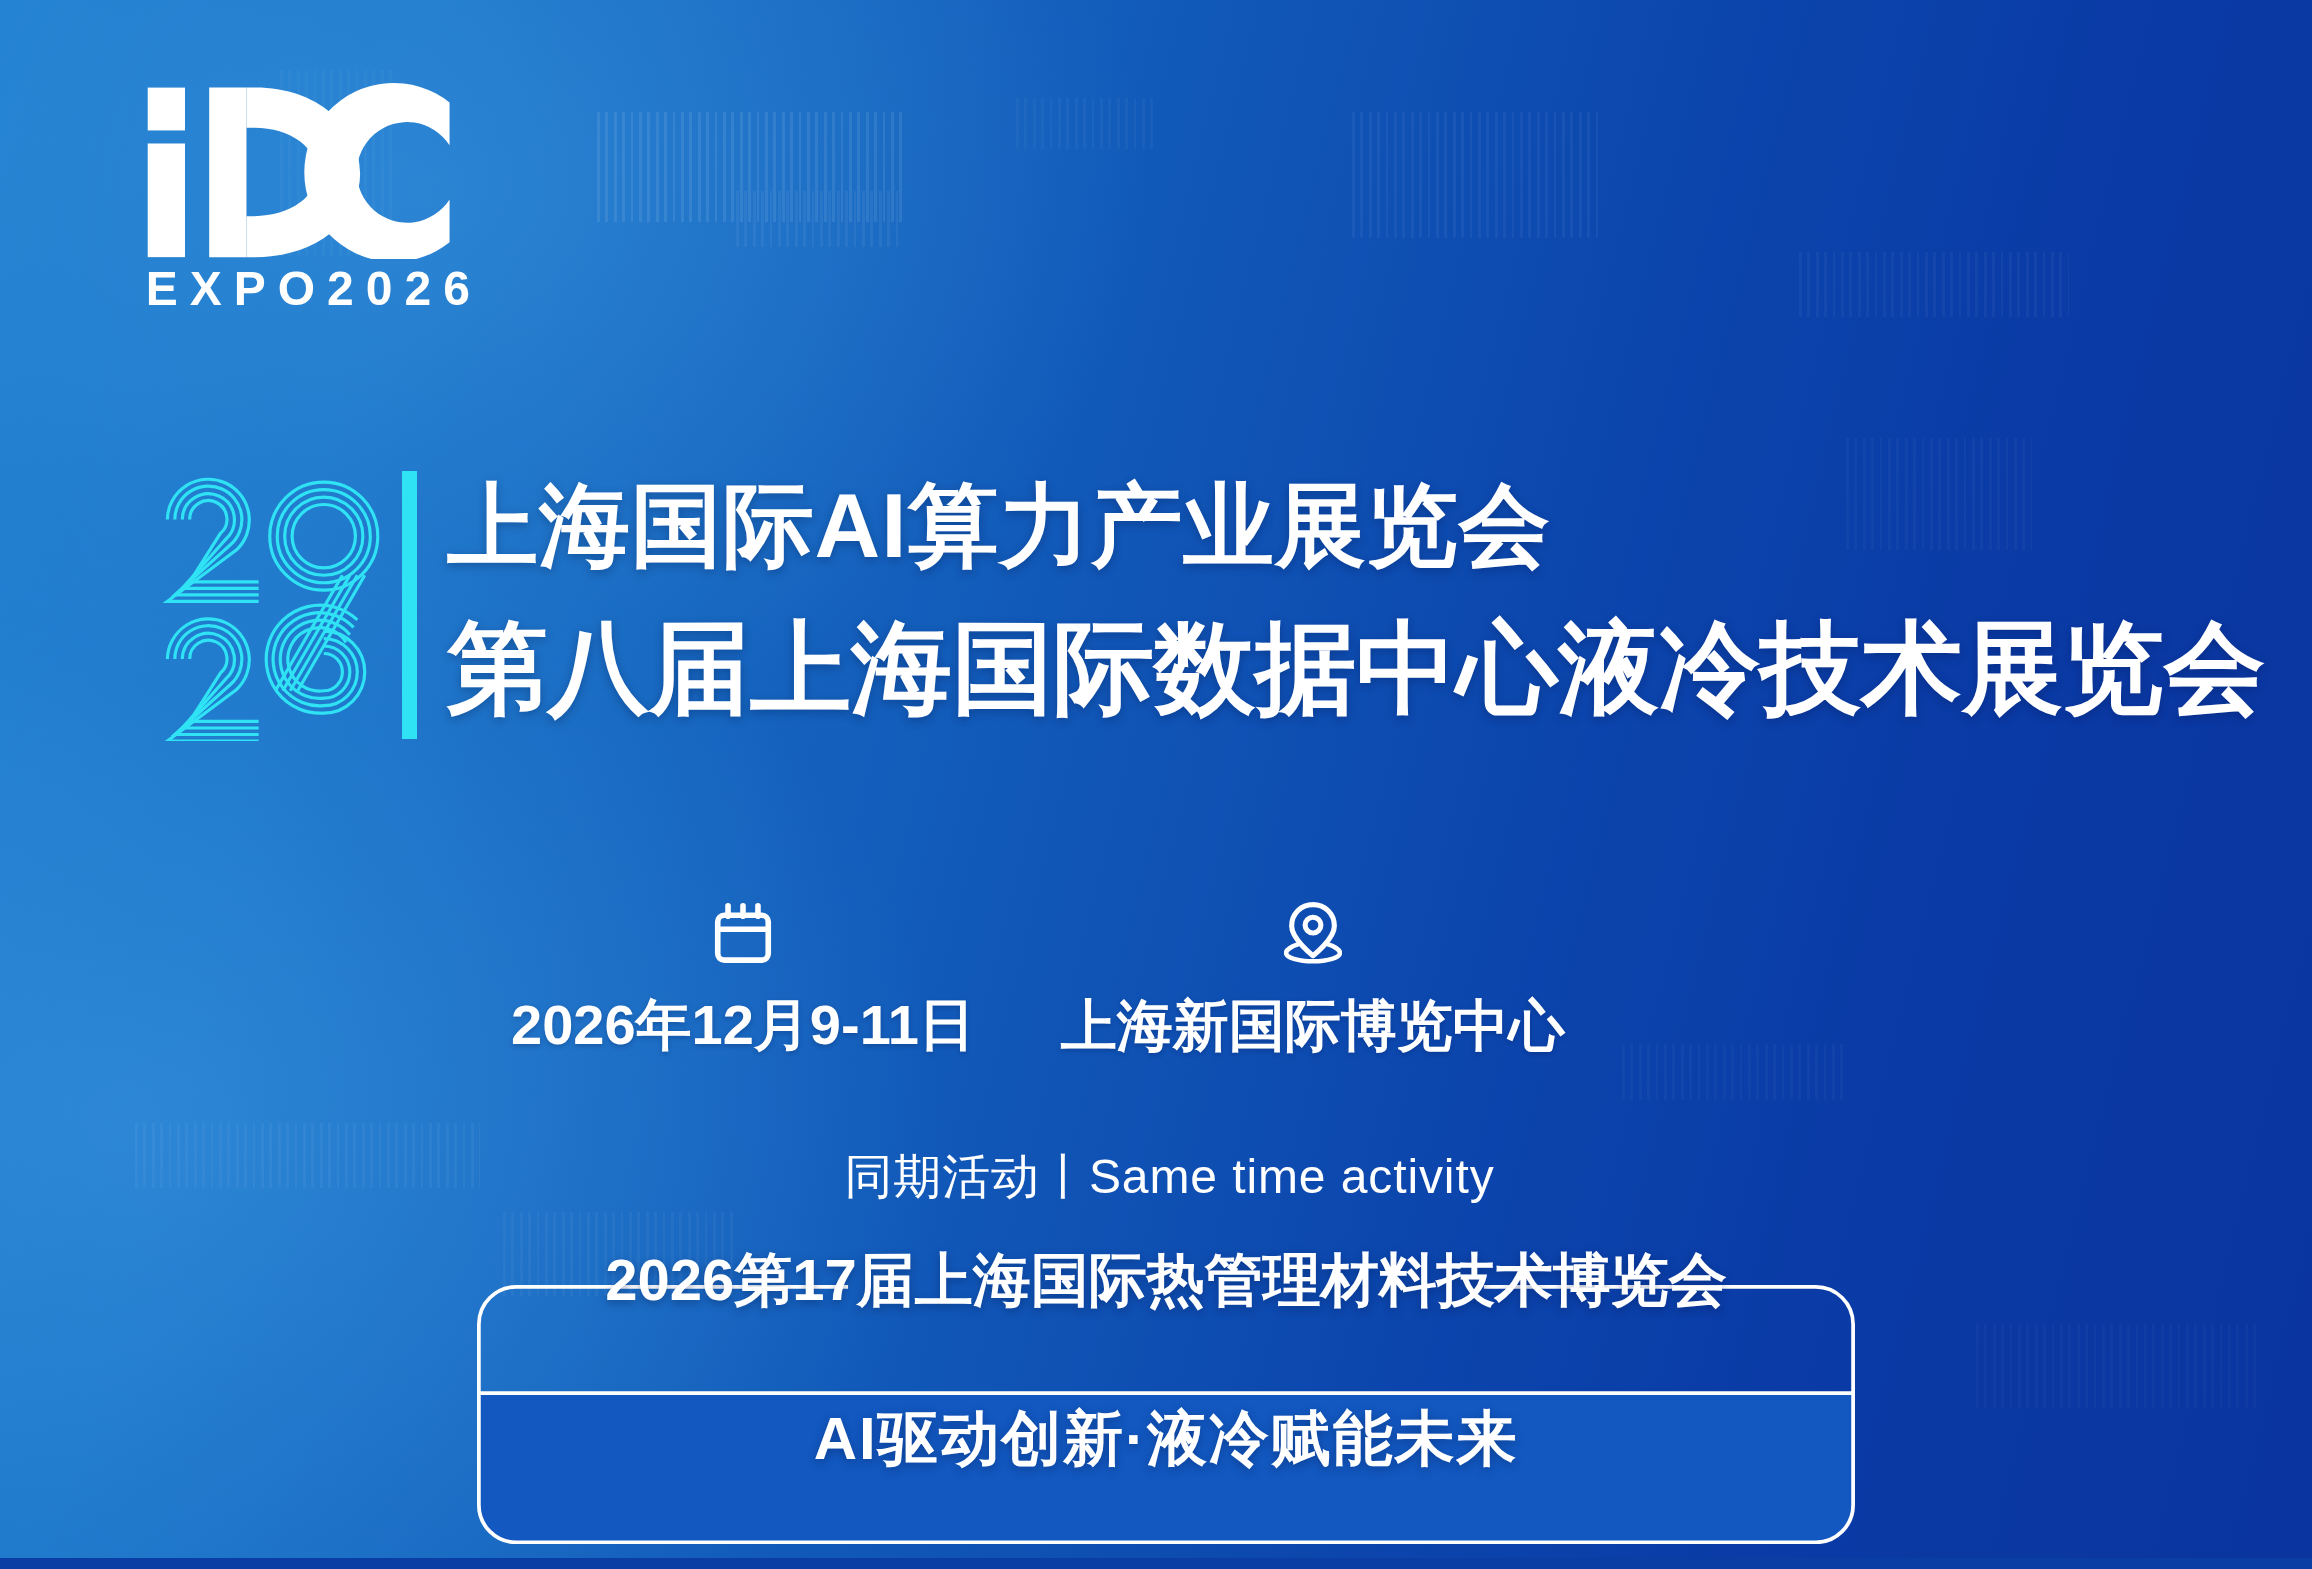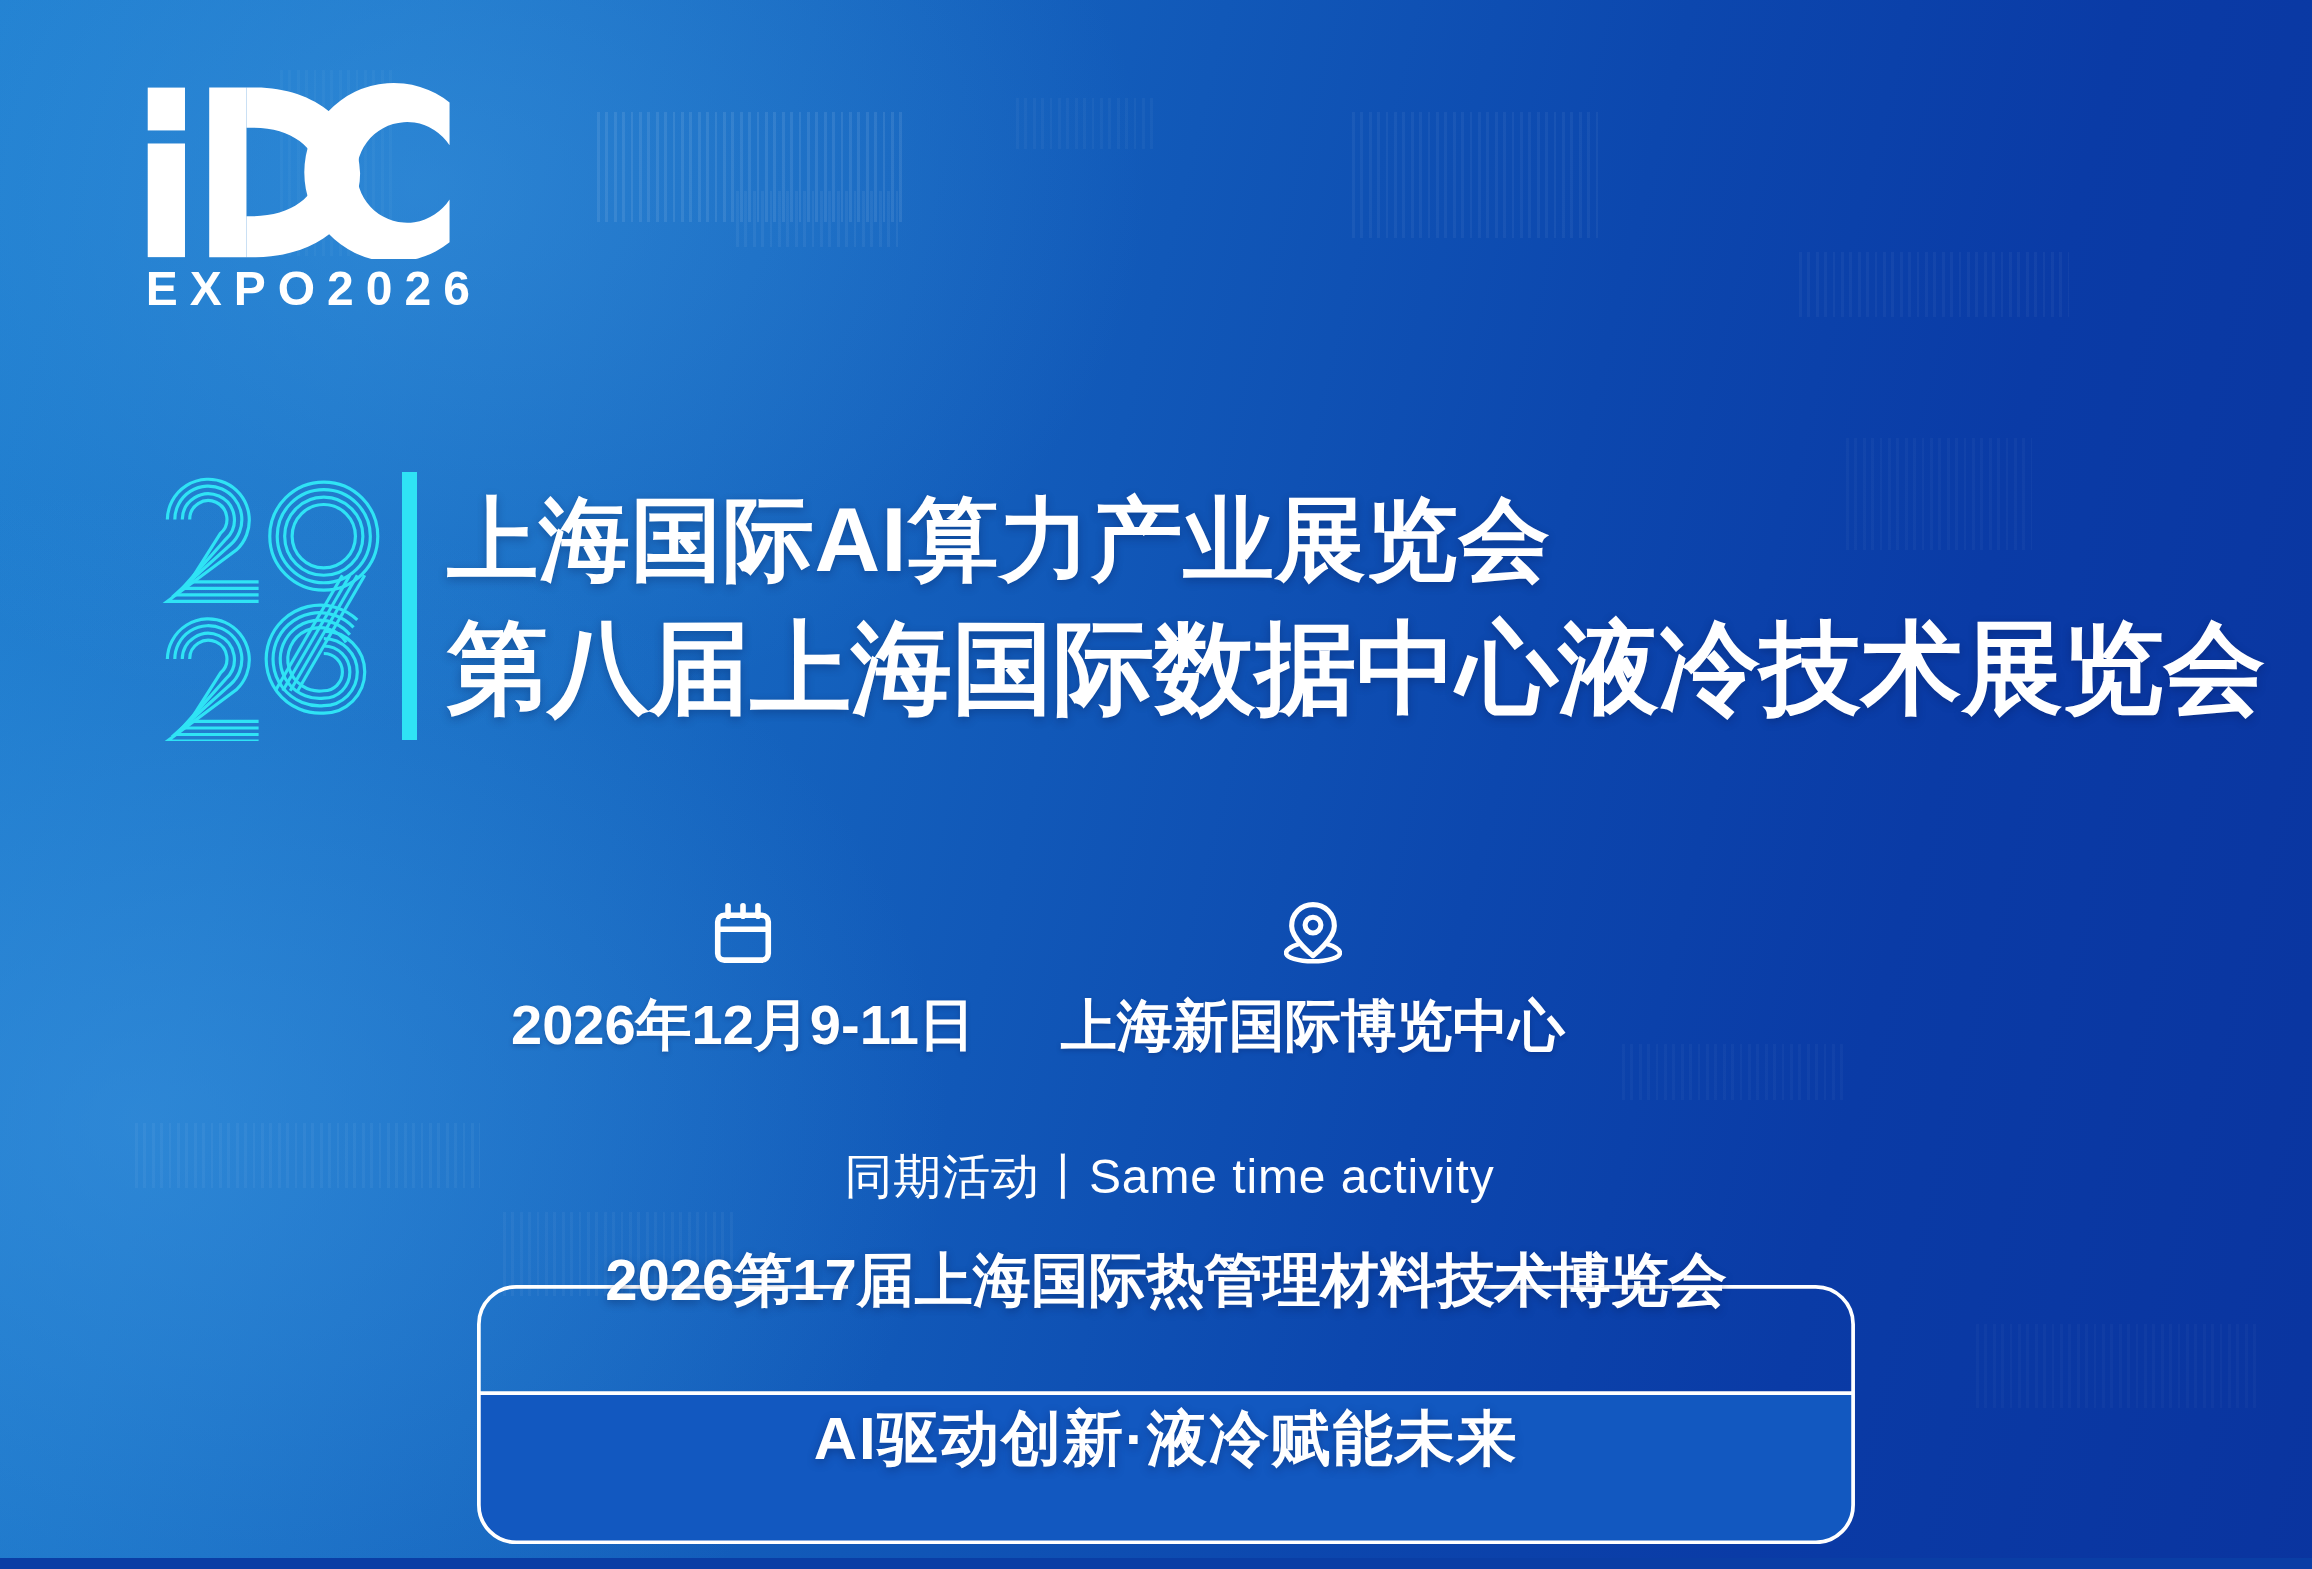--- a/index.html
+++ b/index.html
@@ -35,30 +35,30 @@
   
   #logo-block{position:absolute;left:142px;top:82px;width:354px;}
   #logo-mark{display:block;}
   #logo-wordmark{
     margin-top:5.6px;margin-left:3.7px;
     color:#ffffff;font-size:48px;font-weight:700;letter-spacing:12px;
     line-height:1;white-space:nowrap;
   }
 
   
-  #hero{position:absolute;left:158px;top:471px;display:flex;align-items:center;}
+  #hero{position:absolute;left:158px;top:471px;display:flex;align-items:flex-start;}
   #year-mark{width:231px;height:270px;flex:none;}
   #hero-divider{width:15px;height:268px;background:#2fe3f5;margin-left:13px;margin-right:30px;flex:none;}
   #hero-titles{padding-top:1.9px;}
   .hero-line{
     color:#ffffff;font-weight:800;line-height:1.16;white-space:nowrap;
     text-shadow:0 2.8px 9.3px rgba(0,20,70,.30);
   }
   #hero-line-1{font-size:91px;letter-spacing:0.9px;}
-  #hero-line-2{font-size:101px;letter-spacing:0px;margin-top:18px;}
+  #hero-line-2{font-size:101px;letter-spacing:0px;margin-top:32px;}
 
   
   #meta-row{position:absolute;left:511px;top:900px;display:flex;align-items:center;gap:86px;}
   .meta-item{display:flex;align-items:center;gap:24px;flex-direction:column;}
   .meta-text{color:#fff;font-size:56px;font-weight:700;white-space:nowrap;
              text-shadow:0 1.9px 5.6px rgba(0,20,70,.25);}
 
   
   #same-time{position:absolute;left:0;right:0;top:1145px;text-align:center;}
   #same-time span{color:#ffffff;font-size:48px;font-weight:400;letter-spacing:0.9px;margin-top:43px;}

